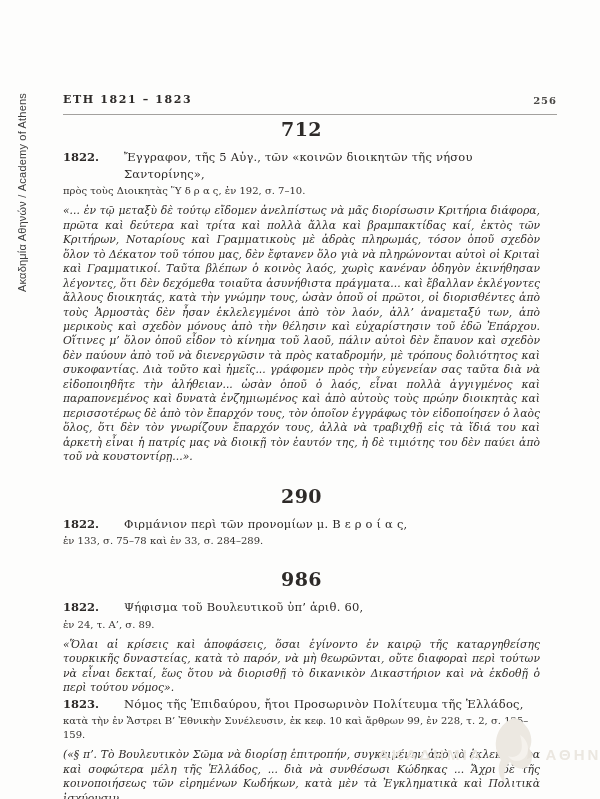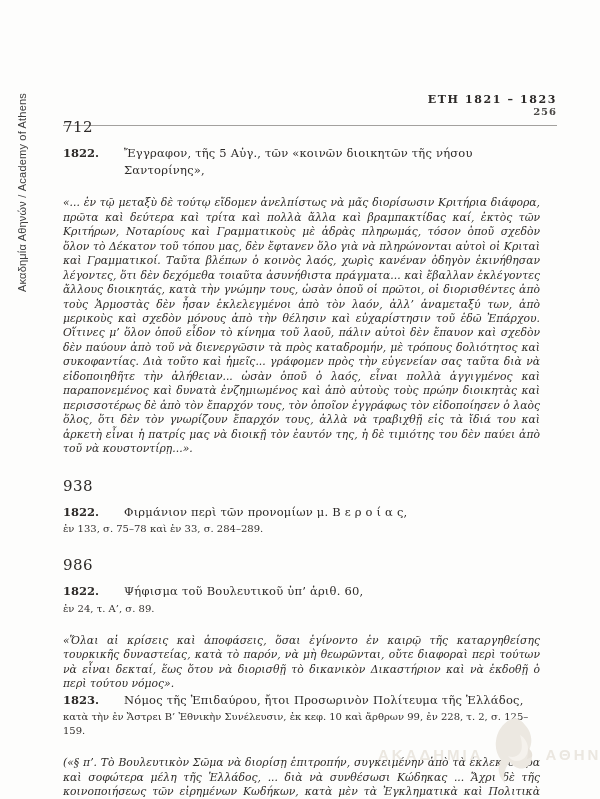--- a/index.html
+++ b/index.html
@@ -12,38 +12,38 @@
   .sidebar-label{
     position:absolute;left:16px;top:292px;width:270px;
     transform:rotate(-90deg);transform-origin:0 0;
     font-family:"Liberation Sans", sans-serif;
     font-size:11px;color:#3d3d3d;letter-spacing:.2px;white-space:nowrap;
   }
   
   .header{
     position:absolute;left:63px;top:93px;width:494px;
     display:flex;justify-content:space-between;align-items:flex-end;
-    border-bottom:1px solid #a3a19e;padding-bottom:8px;flex-direction:column;
+    border-bottom:1px solid #a3a19e;padding-bottom:8px;
   }
   .header .htitle{font-size:11px;font-weight:bold;letter-spacing:1.6px;}
   .header .pageno{font-size:10px;font-weight:bold;letter-spacing:1px;color:#4a4845;}
   
   .content{position:absolute;left:63px;top:114px;width:477px;}
   .entry-number{
-    font-weight:normal;font-size:15px;
+    text-align:center;font-weight:bold;font-size:19px;
     margin:20px 0 9px 0;letter-spacing:.5px;
   }
   .entry:first-child .entry-number{margin-top:4px;}
   .headrow{display:flex;font-size:11.5px;line-height:1.45;}
   .year{font-weight:bold;margin-right:25px;white-space:nowrap;}
   .title{flex:1;letter-spacing:.2px;}
   .reference{font-size:10px;line-height:1.4;margin-top:2px;color:#33302d;}
   .quote{
     font-style:italic;font-size:10.8px;line-height:1.34;
-    text-align:justify;margin-top:18px;color:#2f2c29;
+    text-align:justify;margin-top:6px;color:#2f2c29;
   }
   .quote:empty{display:none;}
   
   .watermark{
     position:absolute;left:378px;top:714px;width:206px;height:80px;
     display:flex;align-items:center;justify-content:space-between;
     pointer-events:none;
   }
   .wm-word{
     font-size:15px;font-weight:bold;letter-spacing:3px;color:#ebe7e0;
@@ -64,25 +64,26 @@
   </div>
 
   <div class="content">
 
     <div class="entry">
       <div class="entry-number">712</div>
       <div class="headrow">
         <span class="year">1822.</span>
         <span class="title">Ἔγγραφον, τῆς 5 Αὐγ., τῶν «κοινῶν διοικητῶν τῆς νήσου Σαντορίνης»,</span>
       </div>
+      <div class="reference">πρὸς τοὺς Διοικητὰς Ὕ δ ρ α ς, ἐν 192, σ. 7–10.</div>
       <div class="quote">«... ἐν τῷ μεταξὺ δὲ τούτῳ εἴδομεν ἀνελπίστως νὰ μᾶς διορίσωσιν Κριτήρια διάφορα, πρῶτα καὶ δεύτερα καὶ τρίτα καὶ πολλὰ ἄλλα καὶ βραμπακτίδας καί, ἐκτὸς τῶν Κριτήρων, Νοταρίους καὶ Γραμματικοὺς μὲ ἁδρὰς πληρωμάς, τόσον ὁποῦ σχεδὸν ὅλον τὸ Δέκατον τοῦ τόπου μας, δὲν ἔφτανεν ὅλο γιὰ νὰ πληρώνονται αὐτοὶ οἱ Κριταὶ καὶ Γραμματικοί. Ταῦτα βλέπων ὁ κοινὸς λαός, χωρὶς κανέναν ὁδηγὸν ἐκινήθησαν λέγοντες, ὅτι δὲν δεχόμεθα τοιαῦτα ἀσυνήθιστα πράγματα... καὶ ἔβαλλαν ἐκλέγοντες ἄλλους διοικητάς, κατὰ τὴν γνώμην τους, ὡσὰν ὁποῦ οἱ πρῶτοι, οἱ διορισθέντες ἀπὸ τοὺς Ἁρμοστὰς δὲν ἦσαν ἐκλελεγμένοι ἀπὸ τὸν λαόν, ἀλλ’ ἀναμεταξύ των, ἀπὸ μερικοὺς καὶ σχεδὸν μόνους ἀπὸ τὴν θέλησιν καὶ εὐχαρίστησιν τοῦ ἐδῶ Ἐπάρχου. Οἵτινες μ’ ὅλον ὁποῦ εἶδον τὸ κίνημα τοῦ λαοῦ, πάλιν αὐτοὶ δὲν ἔπαυον καὶ σχεδὸν δὲν παύουν ἀπὸ τοῦ νὰ διενεργῶσιν τὰ πρὸς καταδρομήν, μὲ τρόπους δολιότητος καὶ συκοφαντίας. Διὰ τοῦτο καὶ ἡμεῖς... γράφομεν πρὸς τὴν εὐγενείαν σας ταῦτα διὰ νὰ εἰδοποιηθῆτε τὴν ἀλήθειαν... ὡσὰν ὁποῦ ὁ λαός, εἶναι πολλὰ ἀγγιγμένος καὶ παραπονεμένος καὶ δυνατὰ ἐνζημιωμένος καὶ ἀπὸ αὐτοὺς τοὺς πρώην διοικητὰς καὶ περισσοτέρως δὲ ἀπὸ τὸν ἔπαρχόν τους, τὸν ὁποῖον ἐγγράφως τὸν εἰδοποίησεν ὁ λαὸς ὅλος, ὅτι δὲν τὸν γνωρίζουν ἔπαρχόν τους, ἀλλὰ νὰ τραβιχθῇ εἰς τὰ ἴδιά του καὶ ἀρκετὴ εἶναι ἡ πατρίς μας νὰ διοικῇ τὸν ἑαυτόν της, ἡ δὲ τιμιότης του δὲν παύει ἀπὸ τοῦ νὰ κουστοντίρῃ...».</div>
     </div>
 
     <div class="entry">
-      <div class="entry-number">938</div>
+      <div class="entry-number">290</div>
       <div class="headrow">
         <span class="year">1822.</span>
         <span class="title">Φιρμάνιον περὶ τῶν προνομίων μ. Β ε ρ ο ί α ς,</span>
       </div>
       <div class="reference">ἐν 133, σ. 75–78 καὶ ἐν 33, σ. 284–289.</div>
 
     </div>
 
     <div class="entry">
       <div class="entry-number">986</div>

